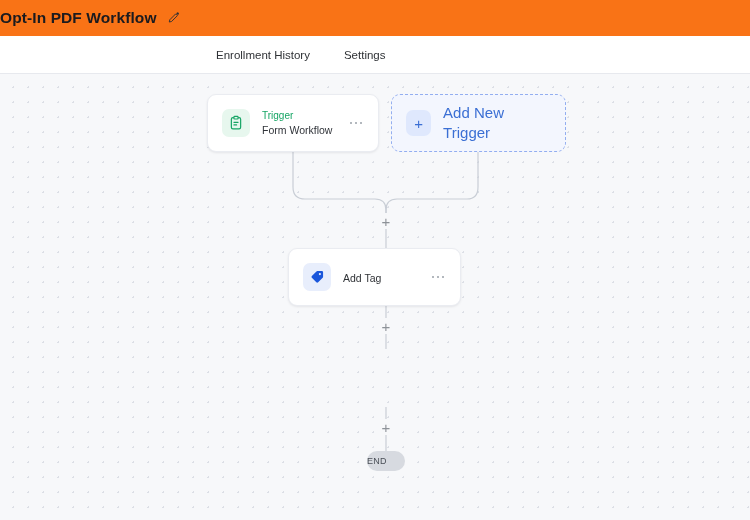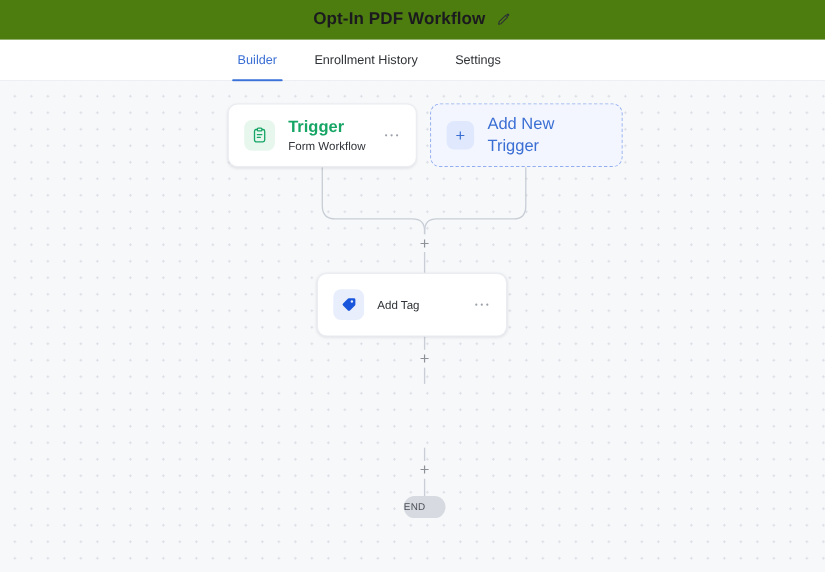--- a/index.html
+++ b/index.html
@@ -10,24 +10,24 @@
     width: 750px; height: 520px;
     font-family: "Liberation Sans", sans-serif;
     background: #ffffff;
     overflow: hidden;
     position: relative;
   }
 
   
   .header {
     height: 36px;
-    background: #4d7c0f;
-    display: flex;
-    align-items: center;
-    justify-content: center;
+    background: #f97316;
+    display: flex;
+    align-items: center;
+    justify-content: flex-start;
     position: relative;
   }
   .title-wrap {
     display: flex;
     align-items: center;
     gap: 10px;
   }
   .page-title {
     font-size: 15.5px;
     font-weight: 600;
@@ -120,23 +120,23 @@
     margin-left: 12px;
     flex: 1 1 auto;
     min-width: 0;
   }
   .node .lbl-main {
     font-size: 10.5px;
     color: #2f3236;
     line-height: 1.35;
   }
   .node .lbl-top {
-    font-size: 15px;
+    font-size: 10px;
     color: #16a565;
-    font-weight: 700;
+    font-weight: 400;
     line-height: 1.4;
   }
   .node .lbl-sub {
     font-size: 10.5px;
     color: #31343a;
     line-height: 1.4;
   }
   .dots {
     display: flex;
     gap: 2.5px;
@@ -232,23 +232,20 @@
     <span title="edit">
       <svg class="edit-icon" viewBox="0 0 16 16" fill="none" xmlns="http://www.w3.org/2000/svg">
         <path d="M11.2 1.9a1.4 1.4 0 0 1 2 2l-.7.7-2-2 .7-.7Z" fill="#2b2f36"></path>
         <path d="M9.9 3.3l2 2L5.2 12l-2.6.6.6-2.6L9.9 3.3Z" stroke="#2b2f36" stroke-width="1.05" fill="none" stroke-linejoin="round"></path>
       </svg>
     </span>
   </div>
 </div>
 
 <div class="tabbar">
-  <div class="tab active">
-    <span>Builder</span>
-  </div>
   <div class="tab">
     <span>Enrollment History</span>
   </div>
   <div class="tab">
     <span>Settings</span>
   </div>
 </div>
 
 <div class="canvas">
 

